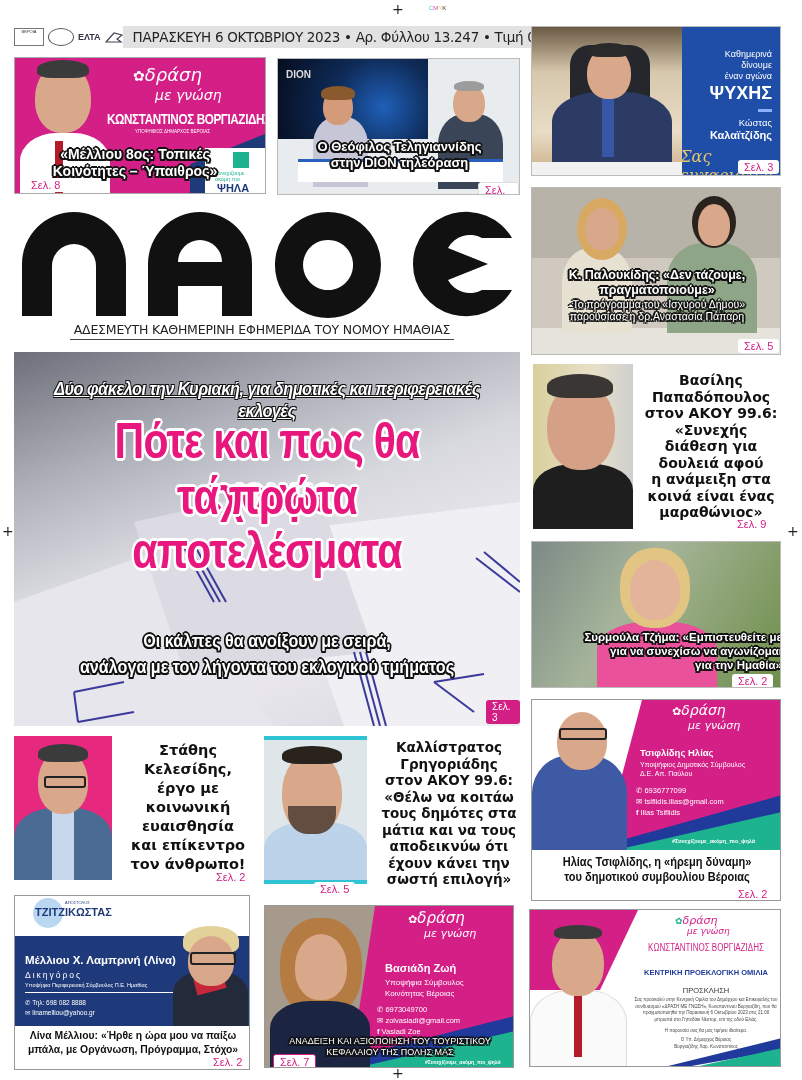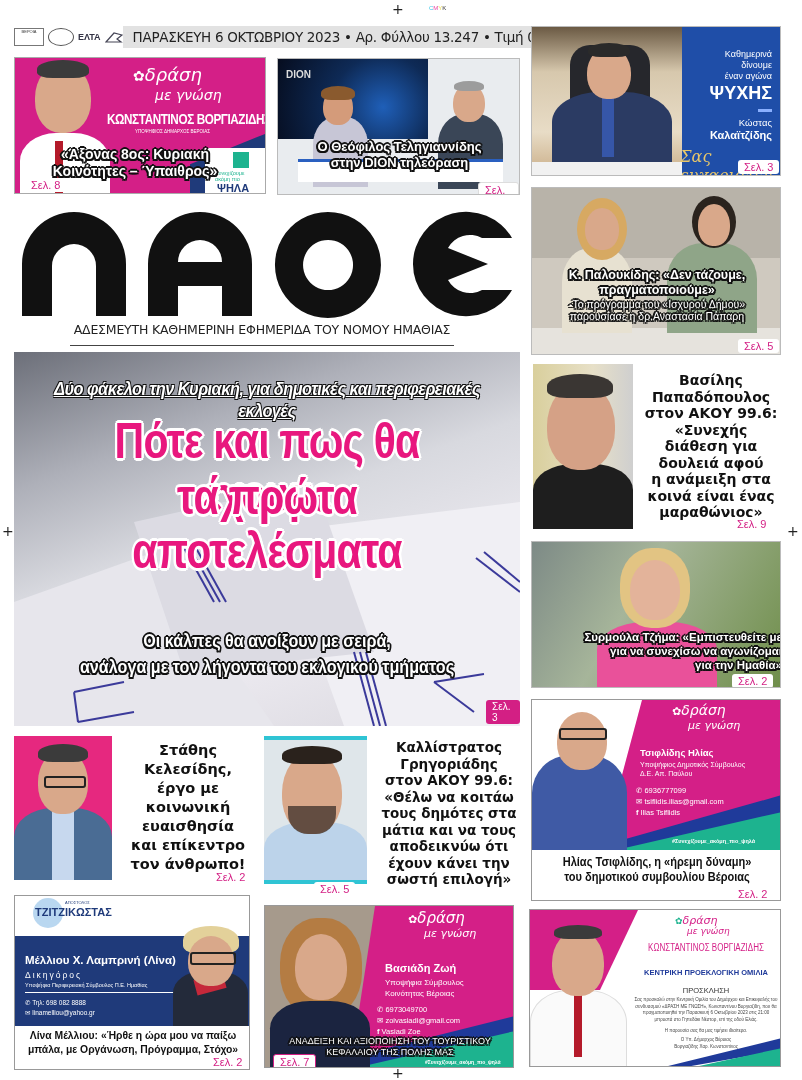--- a/index.html
+++ b/index.html
@@ -22,21 +22,21 @@
   .sel { position:absolute; background:#fff; color:#d31f84; font-size:11px; font-family:"Liberation Sans Narrow","Liberation Sans",sans-serif; padding:1px 6px; border-radius:3px; }
   .outline-txt { color:#fff; font-weight:bold; text-shadow: -1.5px -1.5px 0 #111, 1.5px -1.5px 0 #111, -1.5px 1.5px 0 #111, 1.5px 1.5px 0 #111, 0 2px 0 #111, 2px 0 0 #111, -2px 0 0 #111, 0 -2px 0 #111; text-align:center; }
 
   
   .head { position:absolute; border-radius:50% 50% 45% 45%; background:#d9a88a; }
   .hair { position:absolute; border-radius:50% 50% 30% 30%; }
   .body { position:absolute; border-radius:40% 40% 0 0; }
 
   
   .naos { left:18px; top:208px; width:500px; height:112px; }
-  .subtitle { left:70px; top:322px; width:384px; text-align:center; font-size:12.5px; color:#222; font-family:"DejaVu Sans", sans-serif; letter-spacing:-0.2px; border-bottom:1.5px solid #444; padding-bottom:8px; }
+  .subtitle { left:70px; top:322px; width:384px; text-align:center; font-size:12.5px; color:#222; font-family:"DejaVu Sans", sans-serif; letter-spacing:-0.2px; border-bottom:1.5px solid #444; padding-bottom:2px; }
 
   
   .main { left:14px; top:352px; width:506px; height:374px; background:linear-gradient(160deg,#6c6f79 0%,#aeb0b9 25%,#d8d9df 45%,#eceaf0 70%,#d9d7de 100%); border:none; }
   .kicker { position:absolute; left:0; top:26px; width:100%; text-align:center; font-size:19px; font-weight:bold; font-style:italic; color:#fff; text-decoration:underline; text-shadow:-1px -1px 0 #111,1px -1px 0 #111,-1px 1px 0 #111,1px 1px 0 #111; font-family:"Liberation Sans", sans-serif; letter-spacing:-0.6px; transform:scaleX(0.86); }
   .headline { position:absolute; left:0; width:100%; text-align:center; color:#e8177e; font-weight:bold; font-size:50px; line-height:54px; letter-spacing:-1px; text-shadow:-2px -2px 0 #fff,2px -2px 0 #fff,-2px 2px 0 #fff,2px 2px 0 #fff,0 3px 0 #fff,3px 0 0 #fff,-3px 0 0 #fff,0 -3px 0 #fff; transform:scaleX(0.82); font-family:"Liberation Sans", sans-serif; }
   .deck { position:absolute; left:0; width:100%; top:276px; font-size:19px; line-height:26px; transform:scaleX(0.85); }
 
   .txtblock { position:absolute; text-align:center; font-weight:bold; color:#111; font-family:"DejaVu Sans", sans-serif; }
 </style>
 </head>
@@ -70,21 +70,21 @@
   </div>
   <div class="abs" style="left:92px;top:52px;width:160px;color:#fff;font-size:15px;font-weight:bold;letter-spacing:-0.5px;transform:scaleX(0.78);transform-origin:left;white-space:nowrap;">ΚΩΝΣΤΑΝΤΙΝΟΣ ΒΟΡΓΙΑΖΙΔΗΣ</div>
   <div class="abs" style="left:120px;top:71px;color:#fff;font-size:4.5px;">ΥΠΟΨΗΦΙΟΣ ΔΗΜΑΡΧΟΣ ΒΕΡΟΙΑΣ</div>
   <div class="abs" style="left:175px;top:88px;width:90px;height:60px;background:#1f3a7a;transform:skewY(-22deg);"></div>
   <div class="abs" style="left:190px;top:90px;width:70px;height:55px;background:#fff;">
     <div style="position:absolute;left:28px;top:4px;width:16px;height:16px;background:#1db38f;"></div>
     <div style="position:absolute;left:10px;top:22px;font-size:5.5px;color:#1db38f;line-height:6px;"><span>Συνεχίζουμε</span><br><span>ακόμη πιο</span></div>
     <div style="position:absolute;left:12px;top:34px;font-size:11px;color:#1f3a7a;font-weight:bold;">ΨΗΛΑ</div>
   </div>
   <div class="abs outline-txt" style="left:20px;top:88px;width:200px;font-size:14px;line-height:17px;">
-    <div>«Άξονας 8ος: Κυριακή</div>
+    <div>«Μέλλιου 8ος: Τοπικές</div>
       <div>Κοινότητες – Ύπαιθρος»</div>
   </div>
   <span class="sel" style="left:10px;top:120px;">Σελ. 8</span>
 </div>
 
 <div class="card" style="left:277px;top:58px;width:243px;height:137px;background:#e9ecef;">
   <div class="abs" style="left:0;top:0;width:150px;height:80px;background:radial-gradient(circle at 70% 60%,#1f5fb8 0%,#0e2a56 45%,#060d1f 100%);"></div>
   <div class="abs" style="left:8px;top:10px;color:#ddd;font-weight:bold;font-size:10px;">DION</div>
   <div class="body" style="left:35px;top:58px;width:55px;height:70px;background:#c7c6d6;"></div>
   <div class="head" style="left:45px;top:30px;width:30px;height:36px;background:#d49b7a;"></div>

